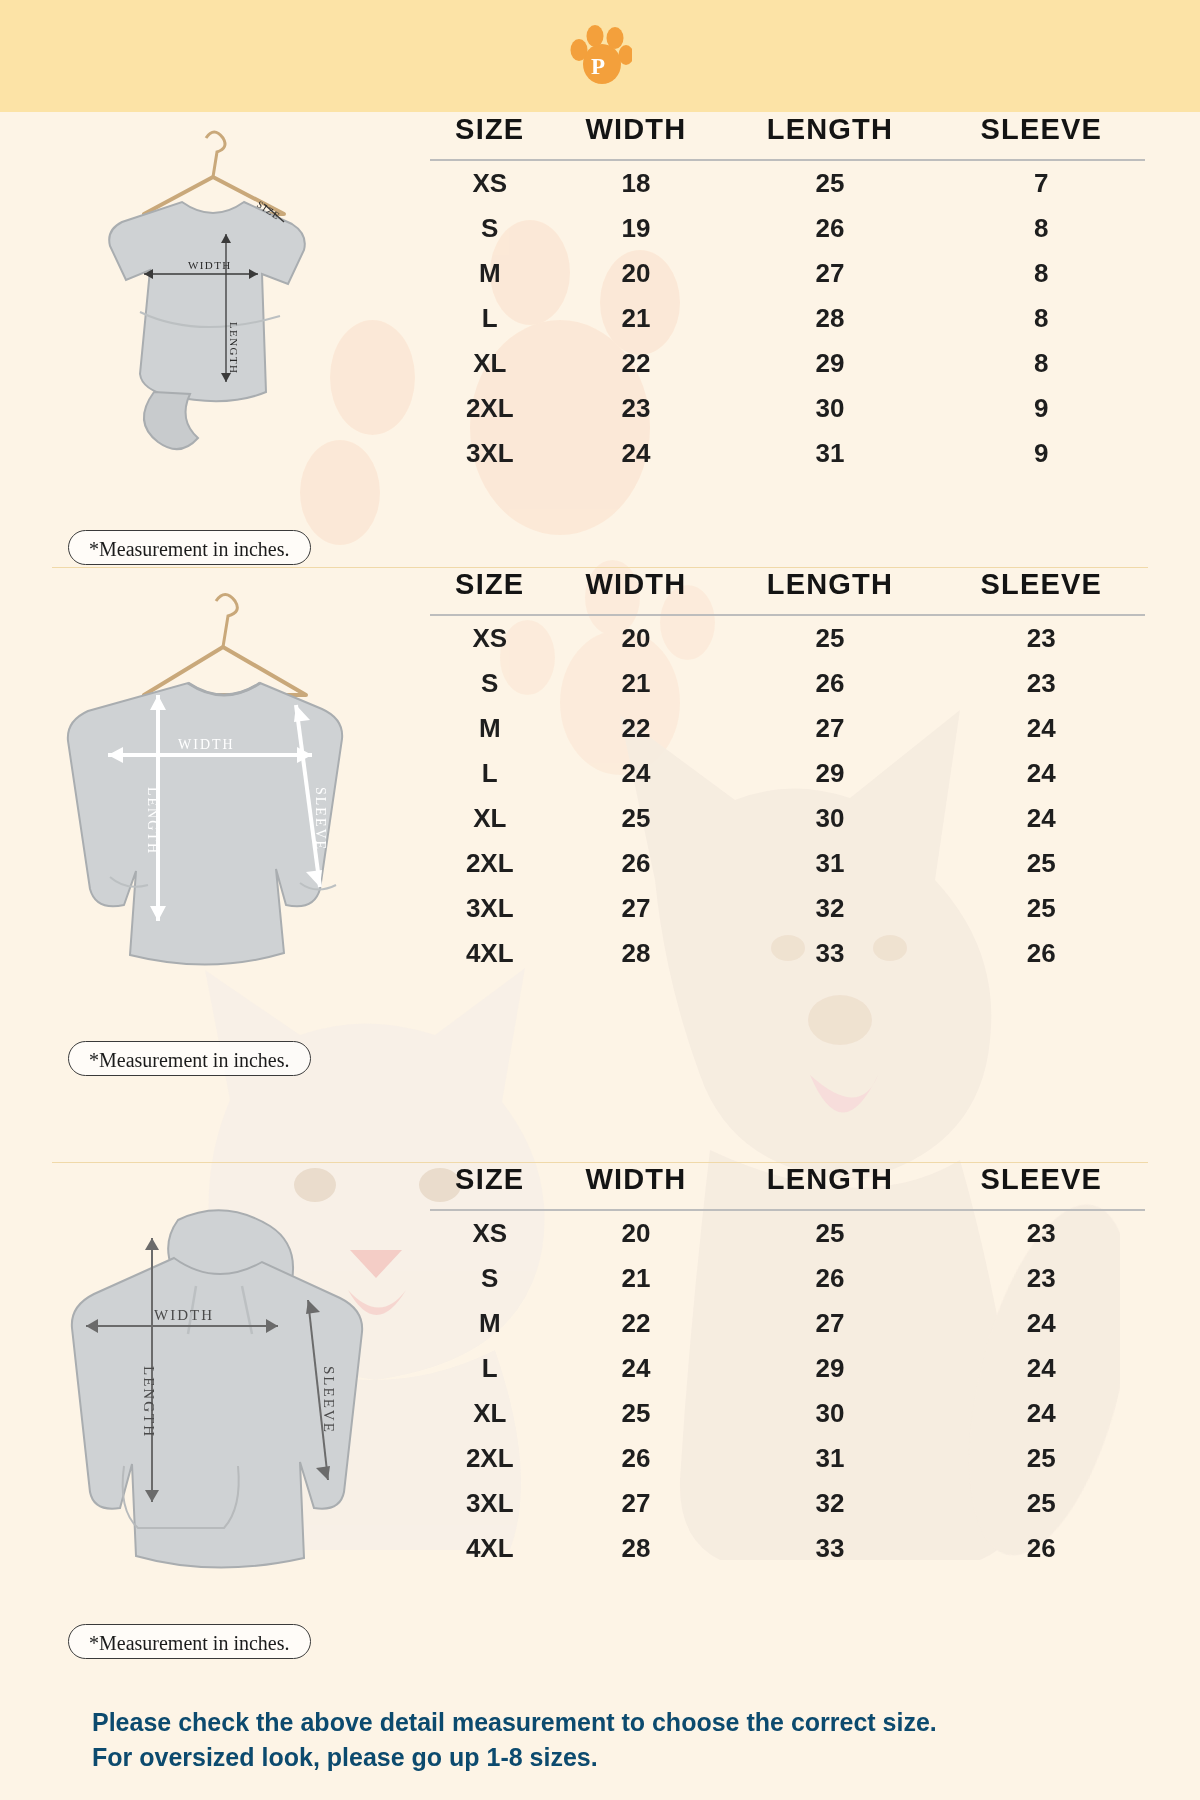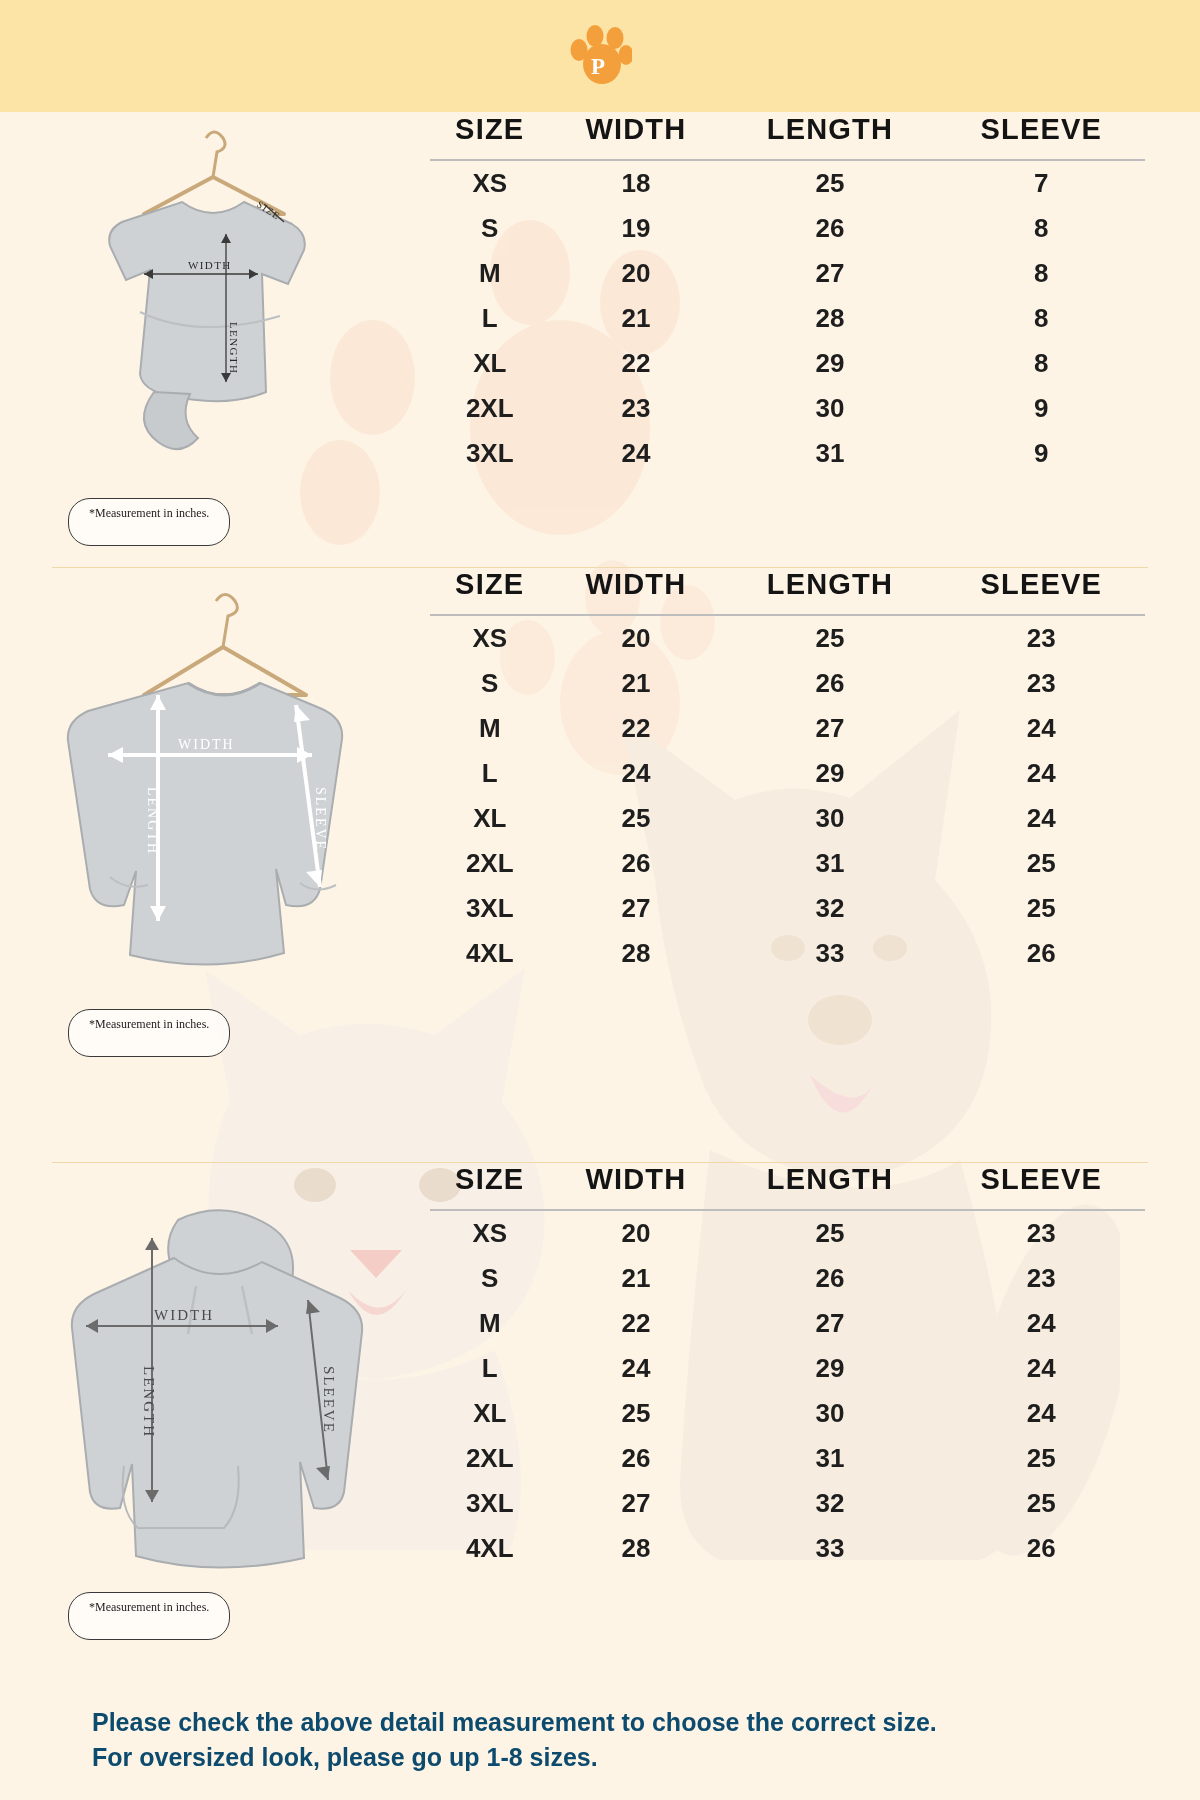--- a/index.html
+++ b/index.html
@@ -104,25 +104,26 @@
     flex: 0 0 430px;
   }
   .garment {
     position: absolute;
   }
   .measure-note {
     position: absolute;
     border: 1.6px solid #3a3a3a;
     border-radius: 22px;
     background: rgba(255,255,255,.72);
-    padding: 7px 20px 24px;
+    padding: 7px 20px 3px;
     font-family: "Liberation Serif", serif;
-    font-size: 12px;
+    font-size: 20px;
     color: #1b1b1b;
     white-space: nowrap;
+    margin-top: 32px;
   }
 
   
   .table-col {
     position: relative;
     flex: 1 1 auto;
     padding-right: 55px;
   }
   table.size-table {
     width: 100%;

